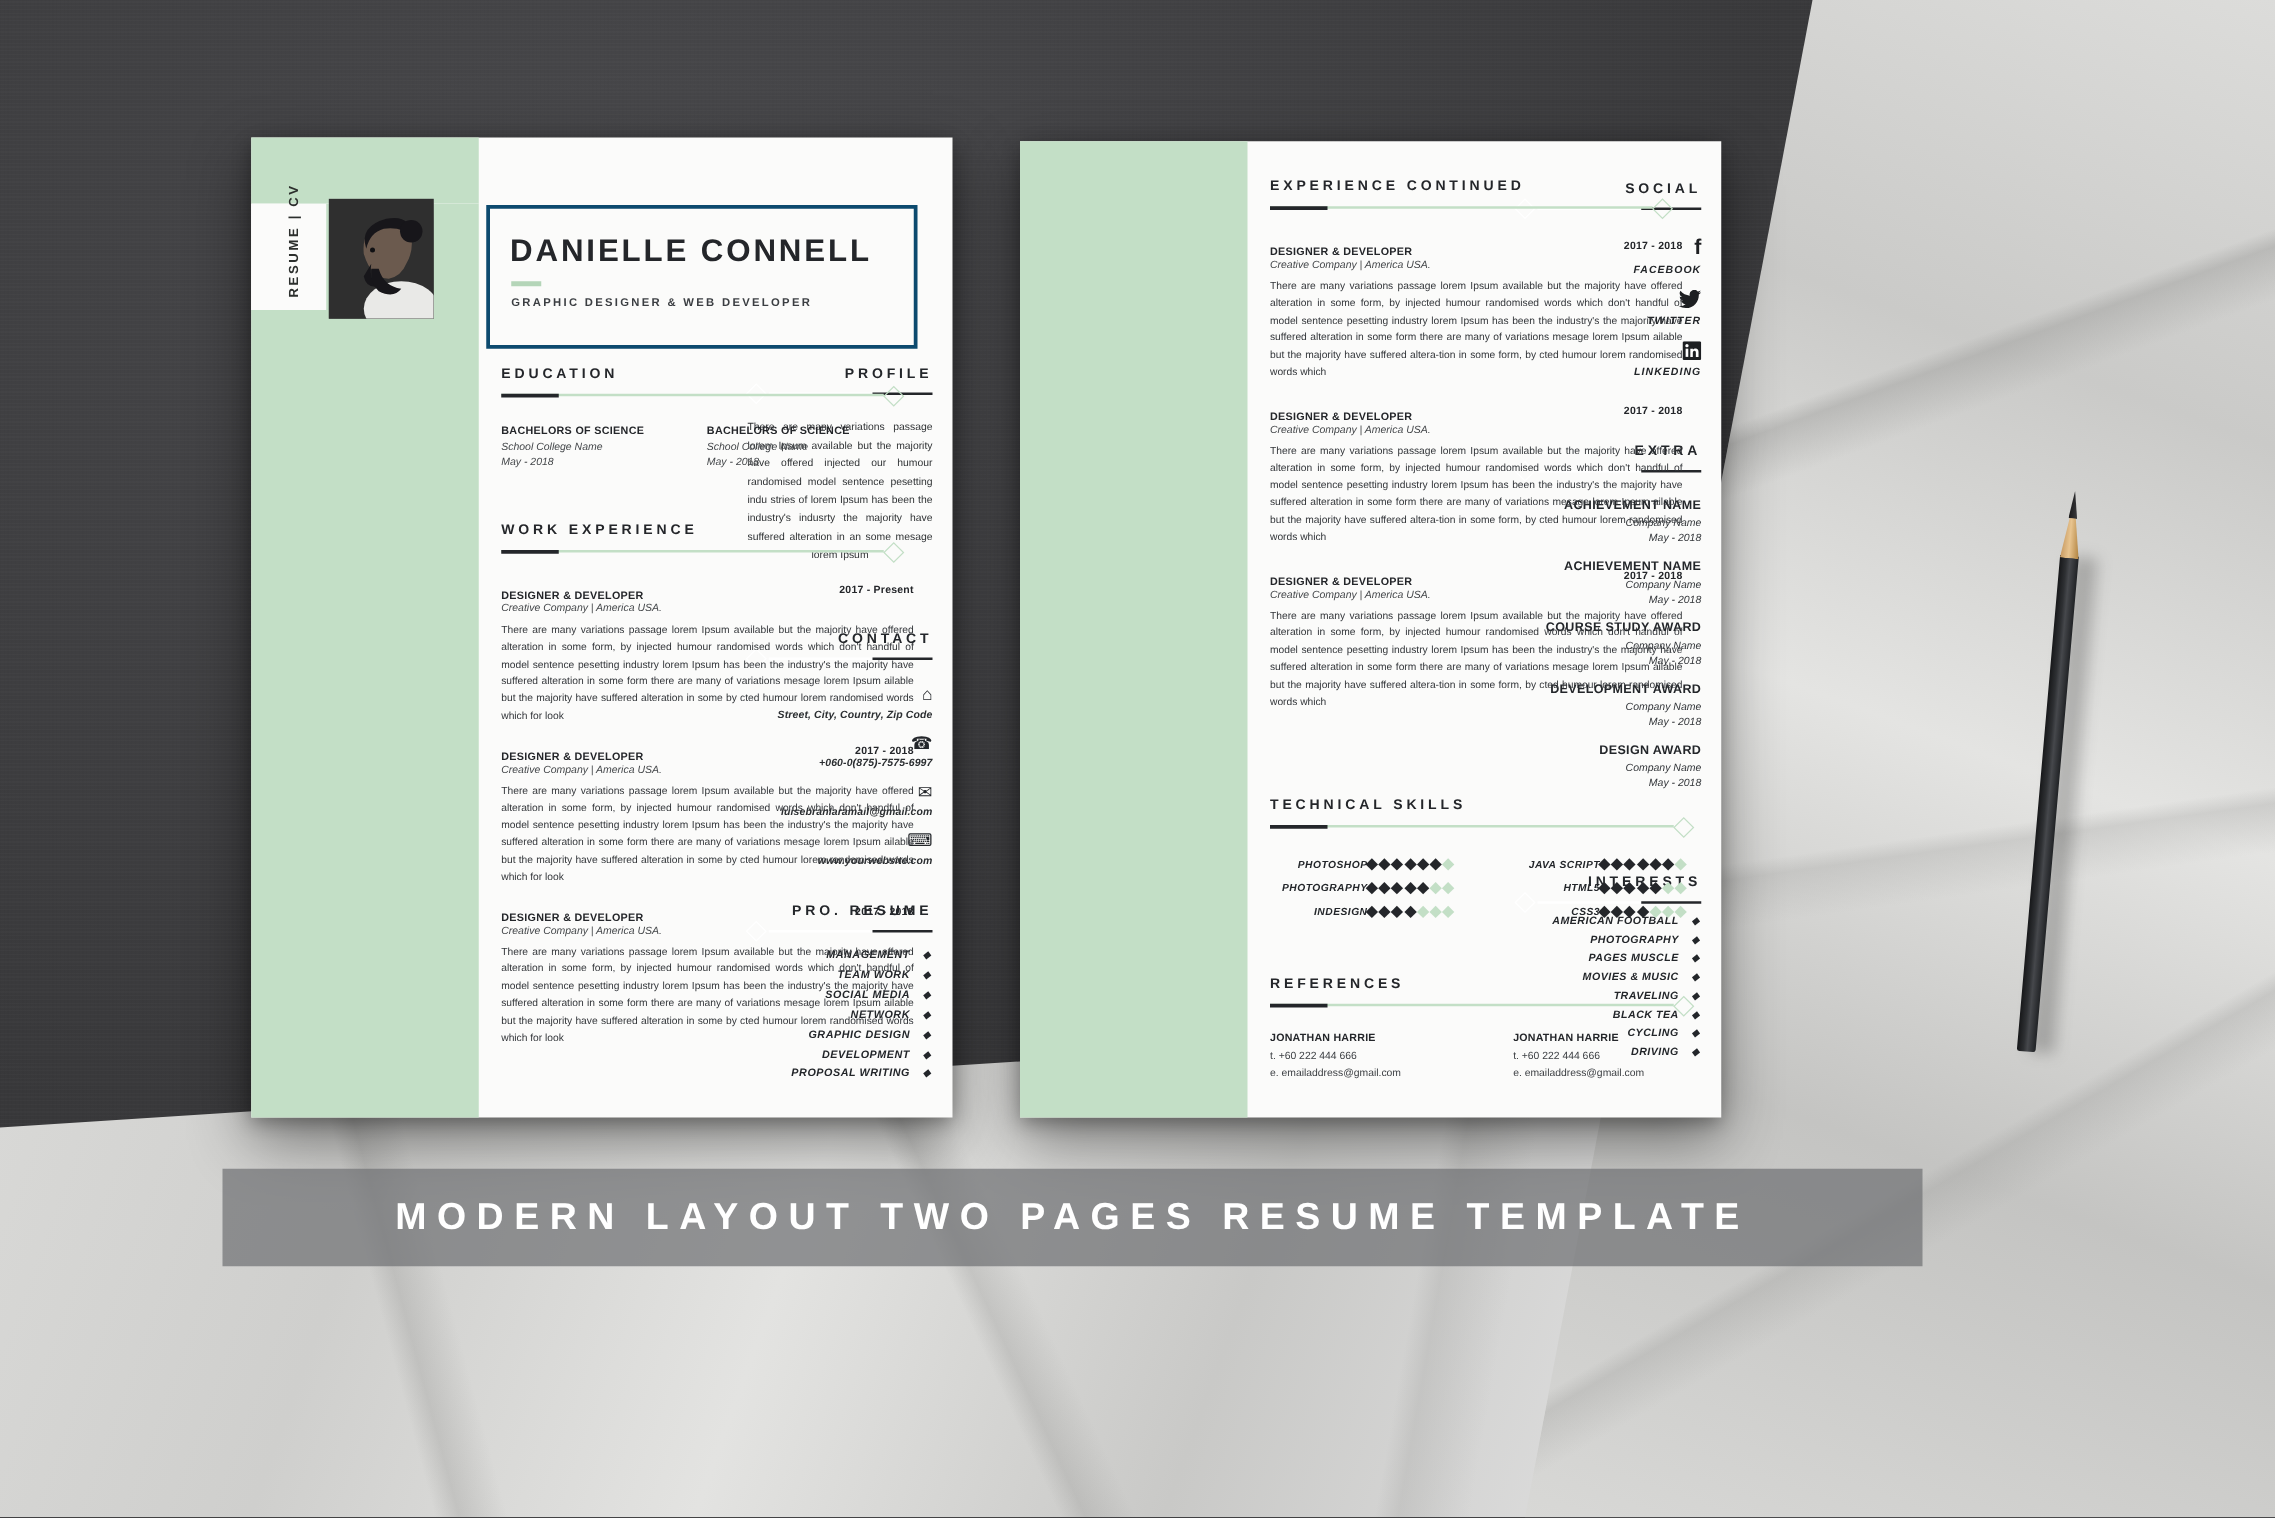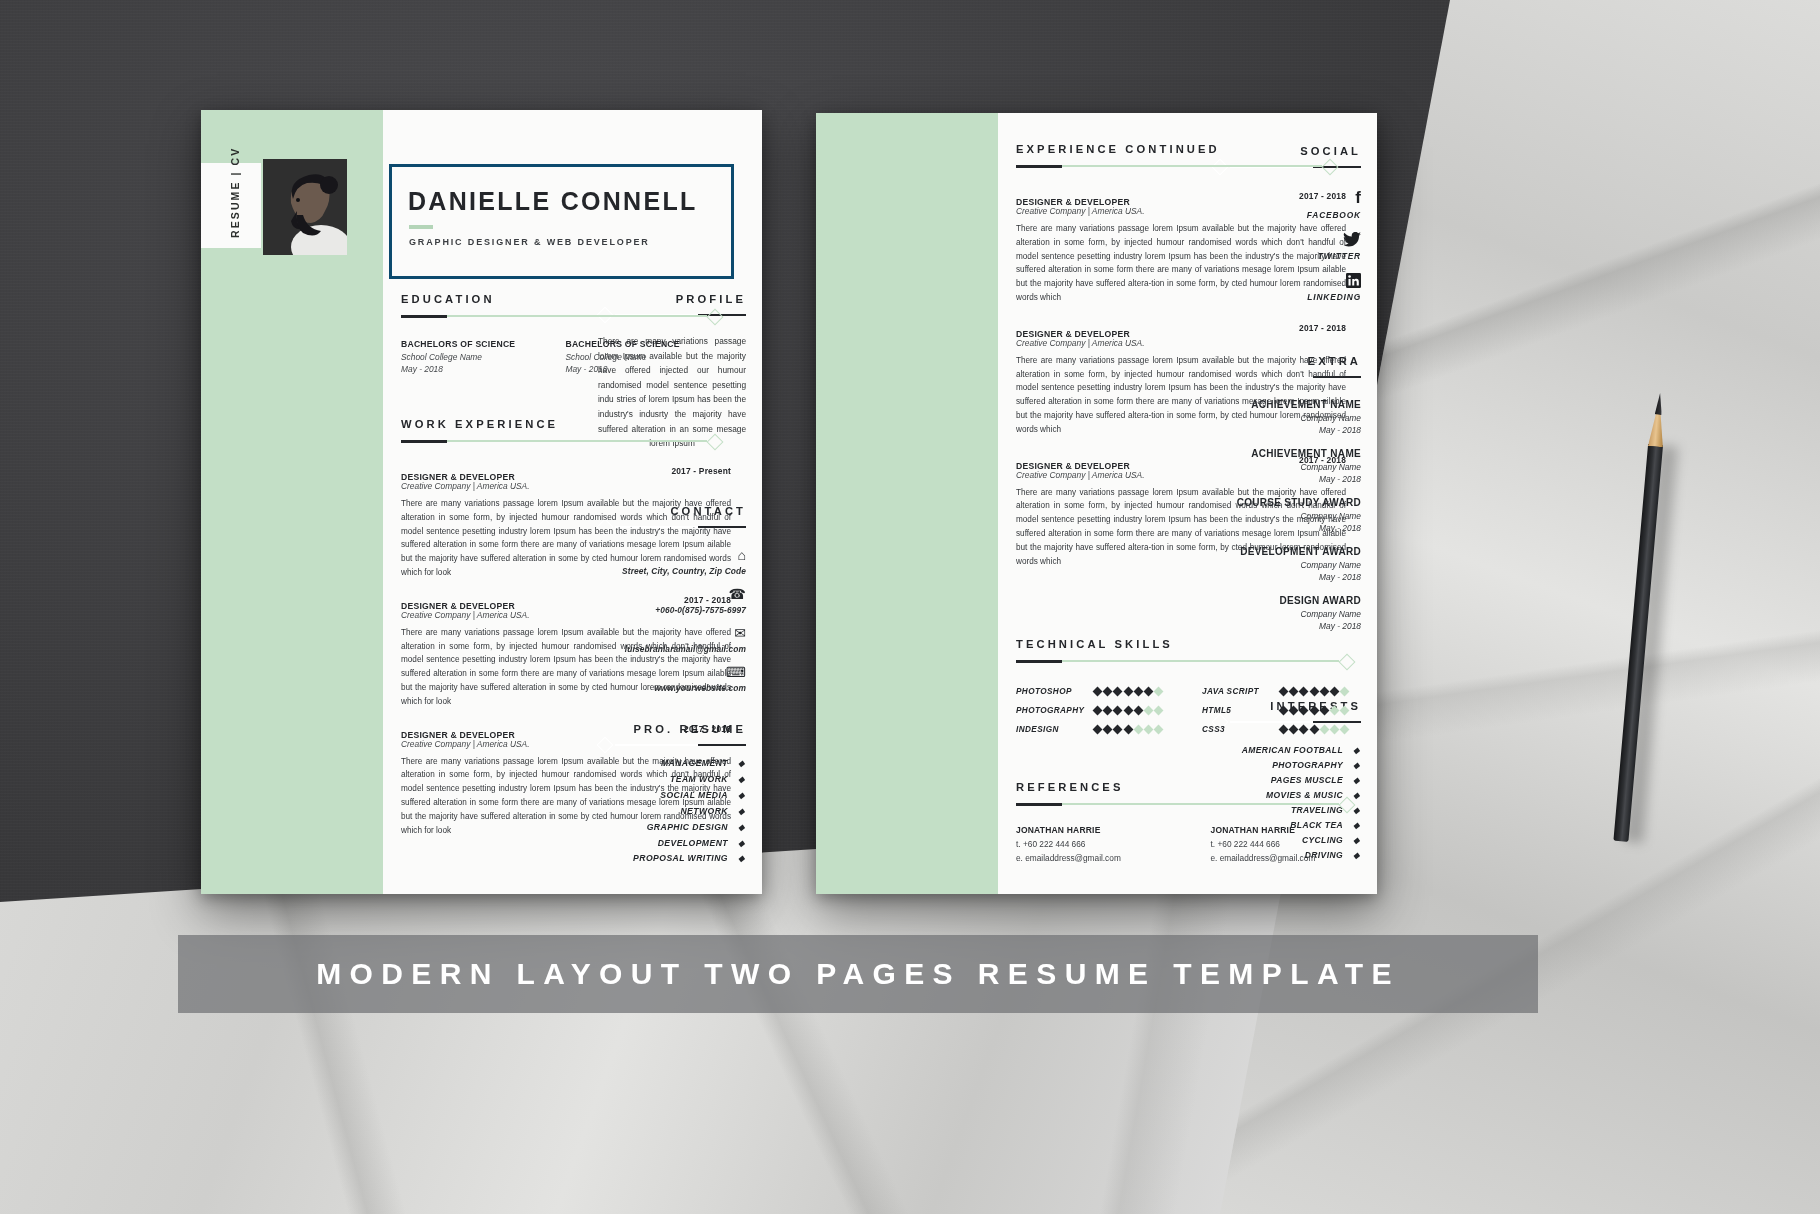--- a/index.html
+++ b/index.html
@@ -150,21 +150,21 @@
   .soc-lab { display:block; font-size:8.4px; font-style:italic; font-weight:700; letter-spacing:.85px; color:#23262a; margin-top:1px; }
 
   .award { width:148px; margin-left:auto; text-align:right; margin-bottom:13px; }
   .award-name { font-size:10px; font-weight:700; letter-spacing:.3px; color:#23262a; }
   .award-co { font-size:8.4px; font-style:italic; color:#33363a; margin-top:3px; }
   .award-date { font-size:8.4px; font-style:italic; color:#33363a; margin-top:2px; }
 
   .interest-item { font-size:8.5px; font-weight:700; font-style:italic; letter-spacing:.4px; color:#23262a; line-height:15px; white-space:nowrap; }
   .interest-item .bullet { display:inline-block; width:9px; text-align:center; margin-left:9px; font-size:8px; }
 
-  .tech-grid { display:flex; gap: 36px; margin-top: 14px; }
+  .tech-grid { display:flex; gap: 36px; margin-top: 14px; text-align: right; }
   .tech-col { width: 150px; }
   .tech-row { display:flex; align-items:center; height:19px; }
   .tech-label { font-size:8.2px; font-weight:700; font-style:italic; letter-spacing:.4px; color:#23262a; width:78px; white-space:nowrap; }
   .dots { display:flex; gap:3.2px; }
   .dot { width:7px; height:7px; transform:rotate(45deg); background:#24262a; }
   .dot.off { background:#c3dfc6; }
 
   .refs { display:flex; gap: 52px; margin-top: 14px; }
   .ref-col { width: 150px; }
   .ref-name { font-size:8.5px; font-weight:700; letter-spacing:.2px; color:#24262a; }
@@ -408,21 +408,21 @@
     </div>
   </div>
 
   <div class="side" style="top:587px;">
     <div class="sec-title">INTERESTS</div>
     <div class="side-rule">
       <div class="ln"></div>
         <div class="dk"></div>
         <div class="dm"></div>
     </div>
-    <div style="margin-top:14px;">
+    <div style="">
       <div class="interest-item"><span>AMERICAN FOOTBALL</span><span class="bullet">◆</span></div>
       <div class="interest-item"><span>PHOTOGRAPHY</span><span class="bullet">◆</span></div>
       <div class="interest-item"><span>PAGES MUSCLE</span><span class="bullet">◆</span></div>
       <div class="interest-item"><span>MOVIES &amp; MUSIC</span><span class="bullet">◆</span></div>
       <div class="interest-item"><span>TRAVELING</span><span class="bullet">◆</span></div>
       <div class="interest-item"><span>BLACK TEA</span><span class="bullet">◆</span></div>
       <div class="interest-item"><span>CYCLING</span><span class="bullet">◆</span></div>
       <div class="interest-item"><span>DRIVING</span><span class="bullet">◆</span></div>
     </div>
   </div>

